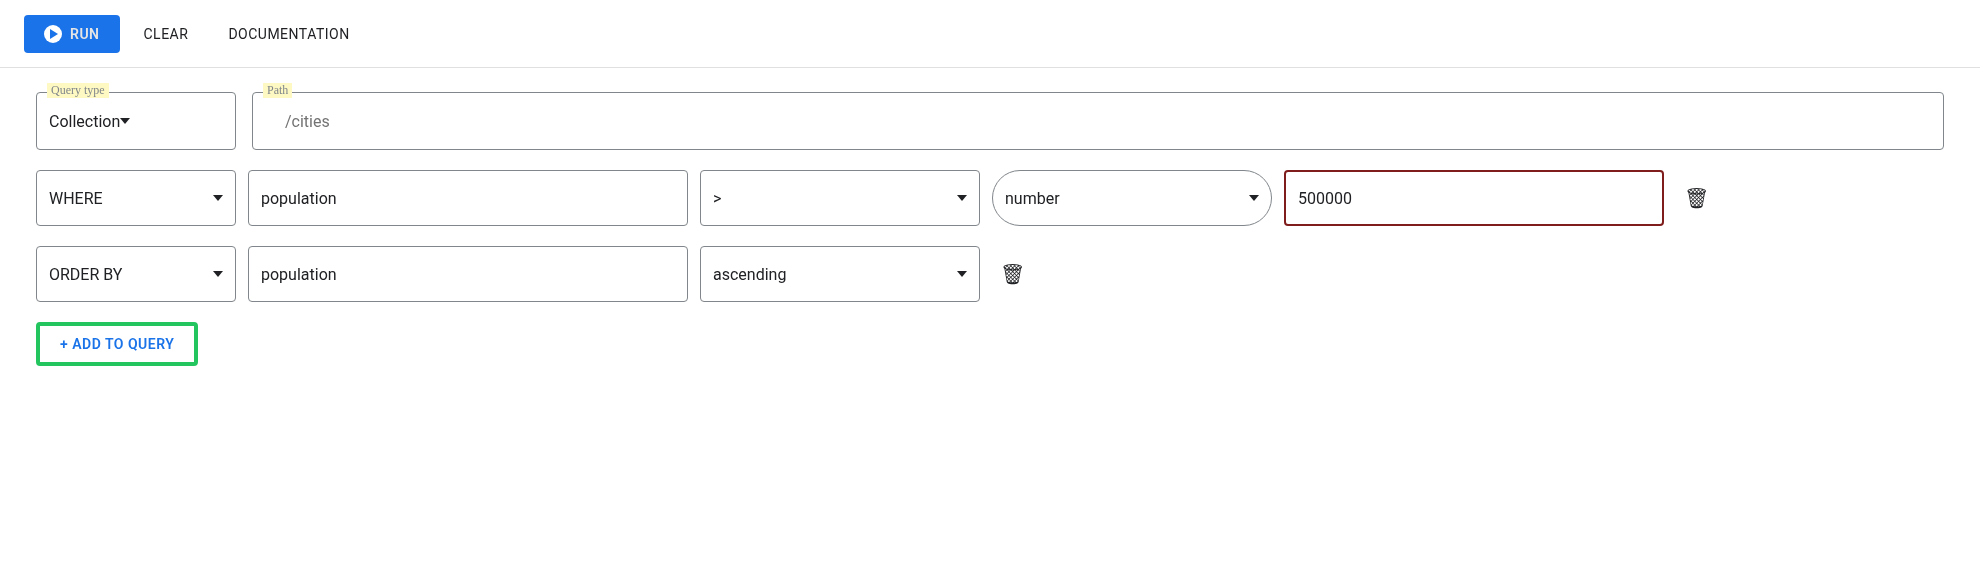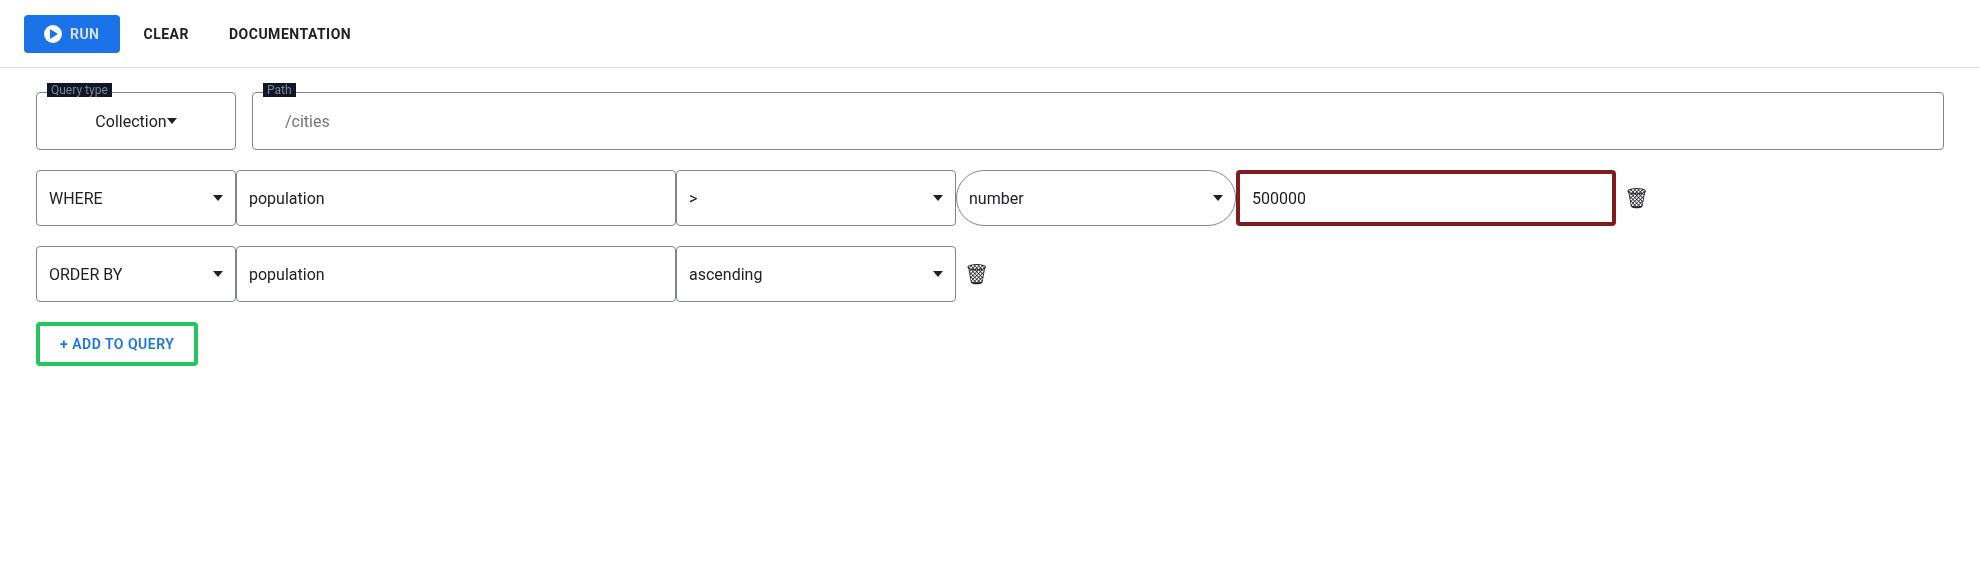--- a/index.html
+++ b/index.html
@@ -56,21 +56,21 @@
       border-top: 5px solid transparent;
       border-bottom: 5px solid transparent;
       border-left: 8px solid #1a73e8;
       margin-left: 2px;
     }
 
     .toolbar-btn {
       background: none;
       border: none;
       font-size: 14px;
-      font-weight: 700;
+      font-weight: 400;
       color: #202124;
       cursor: pointer;
       padding: 10px 16px;
       letter-spacing: 0.5px;
     }
 
     .main-content {
       padding: 24px 36px;
       display: flex;
       flex-direction: column;
@@ -92,30 +92,31 @@
       height: 58px;
       display: flex;
       flex-direction: column;
       justify-content: center;
     }
 
     .field-label {
       position: absolute;
       top: -10px;
       left: 10px;
-      background: #0f172a;
+      background: #fef9c3;
       padding: 0 4px;
       font-size: 12px;
       color: #80868b;
+      font-family: Liberation Serif, serif;
     }
 
     .select-wrapper {
       display: flex;
       align-items: center;
-      justify-content: center;
+      justify-content: flex-start;
       width: 100%;
     }
 
     .select-value {
       font-size: 16px;
       color: #202124;
     }
 
     .chevron-down {
       width: 0;
@@ -141,20 +142,21 @@
       outline: none;
       font-size: 16px;
       color: #737373;
       width: 100%;
       background: transparent;
     }
 
     .query-row {
       display: flex;
       align-items: center;
+      gap: 12px;
     }
 
     .select-box {
       border: 1px solid #80868b;
       border-radius: 4px;
       padding: 0 12px;
       height: 56px;
       display: flex;
       align-items: center;
       justify-content: space-between;
@@ -169,21 +171,21 @@
     .select-box-operator {
       width: 280px;
     }
 
     .select-box-type {
       width: 280px;
       border-radius: 28px;
     }
 
     .value-input {
-      border: 4px solid #7f1d1d;
+      border: 2px solid #7f1d1d;
       border-radius: 4px;
       padding: 0 12px;
       height: 56px;
       font-size: 16px;
       color: #202124;
       outline: none;
       width: 380px;
       background: white;
     }
 

